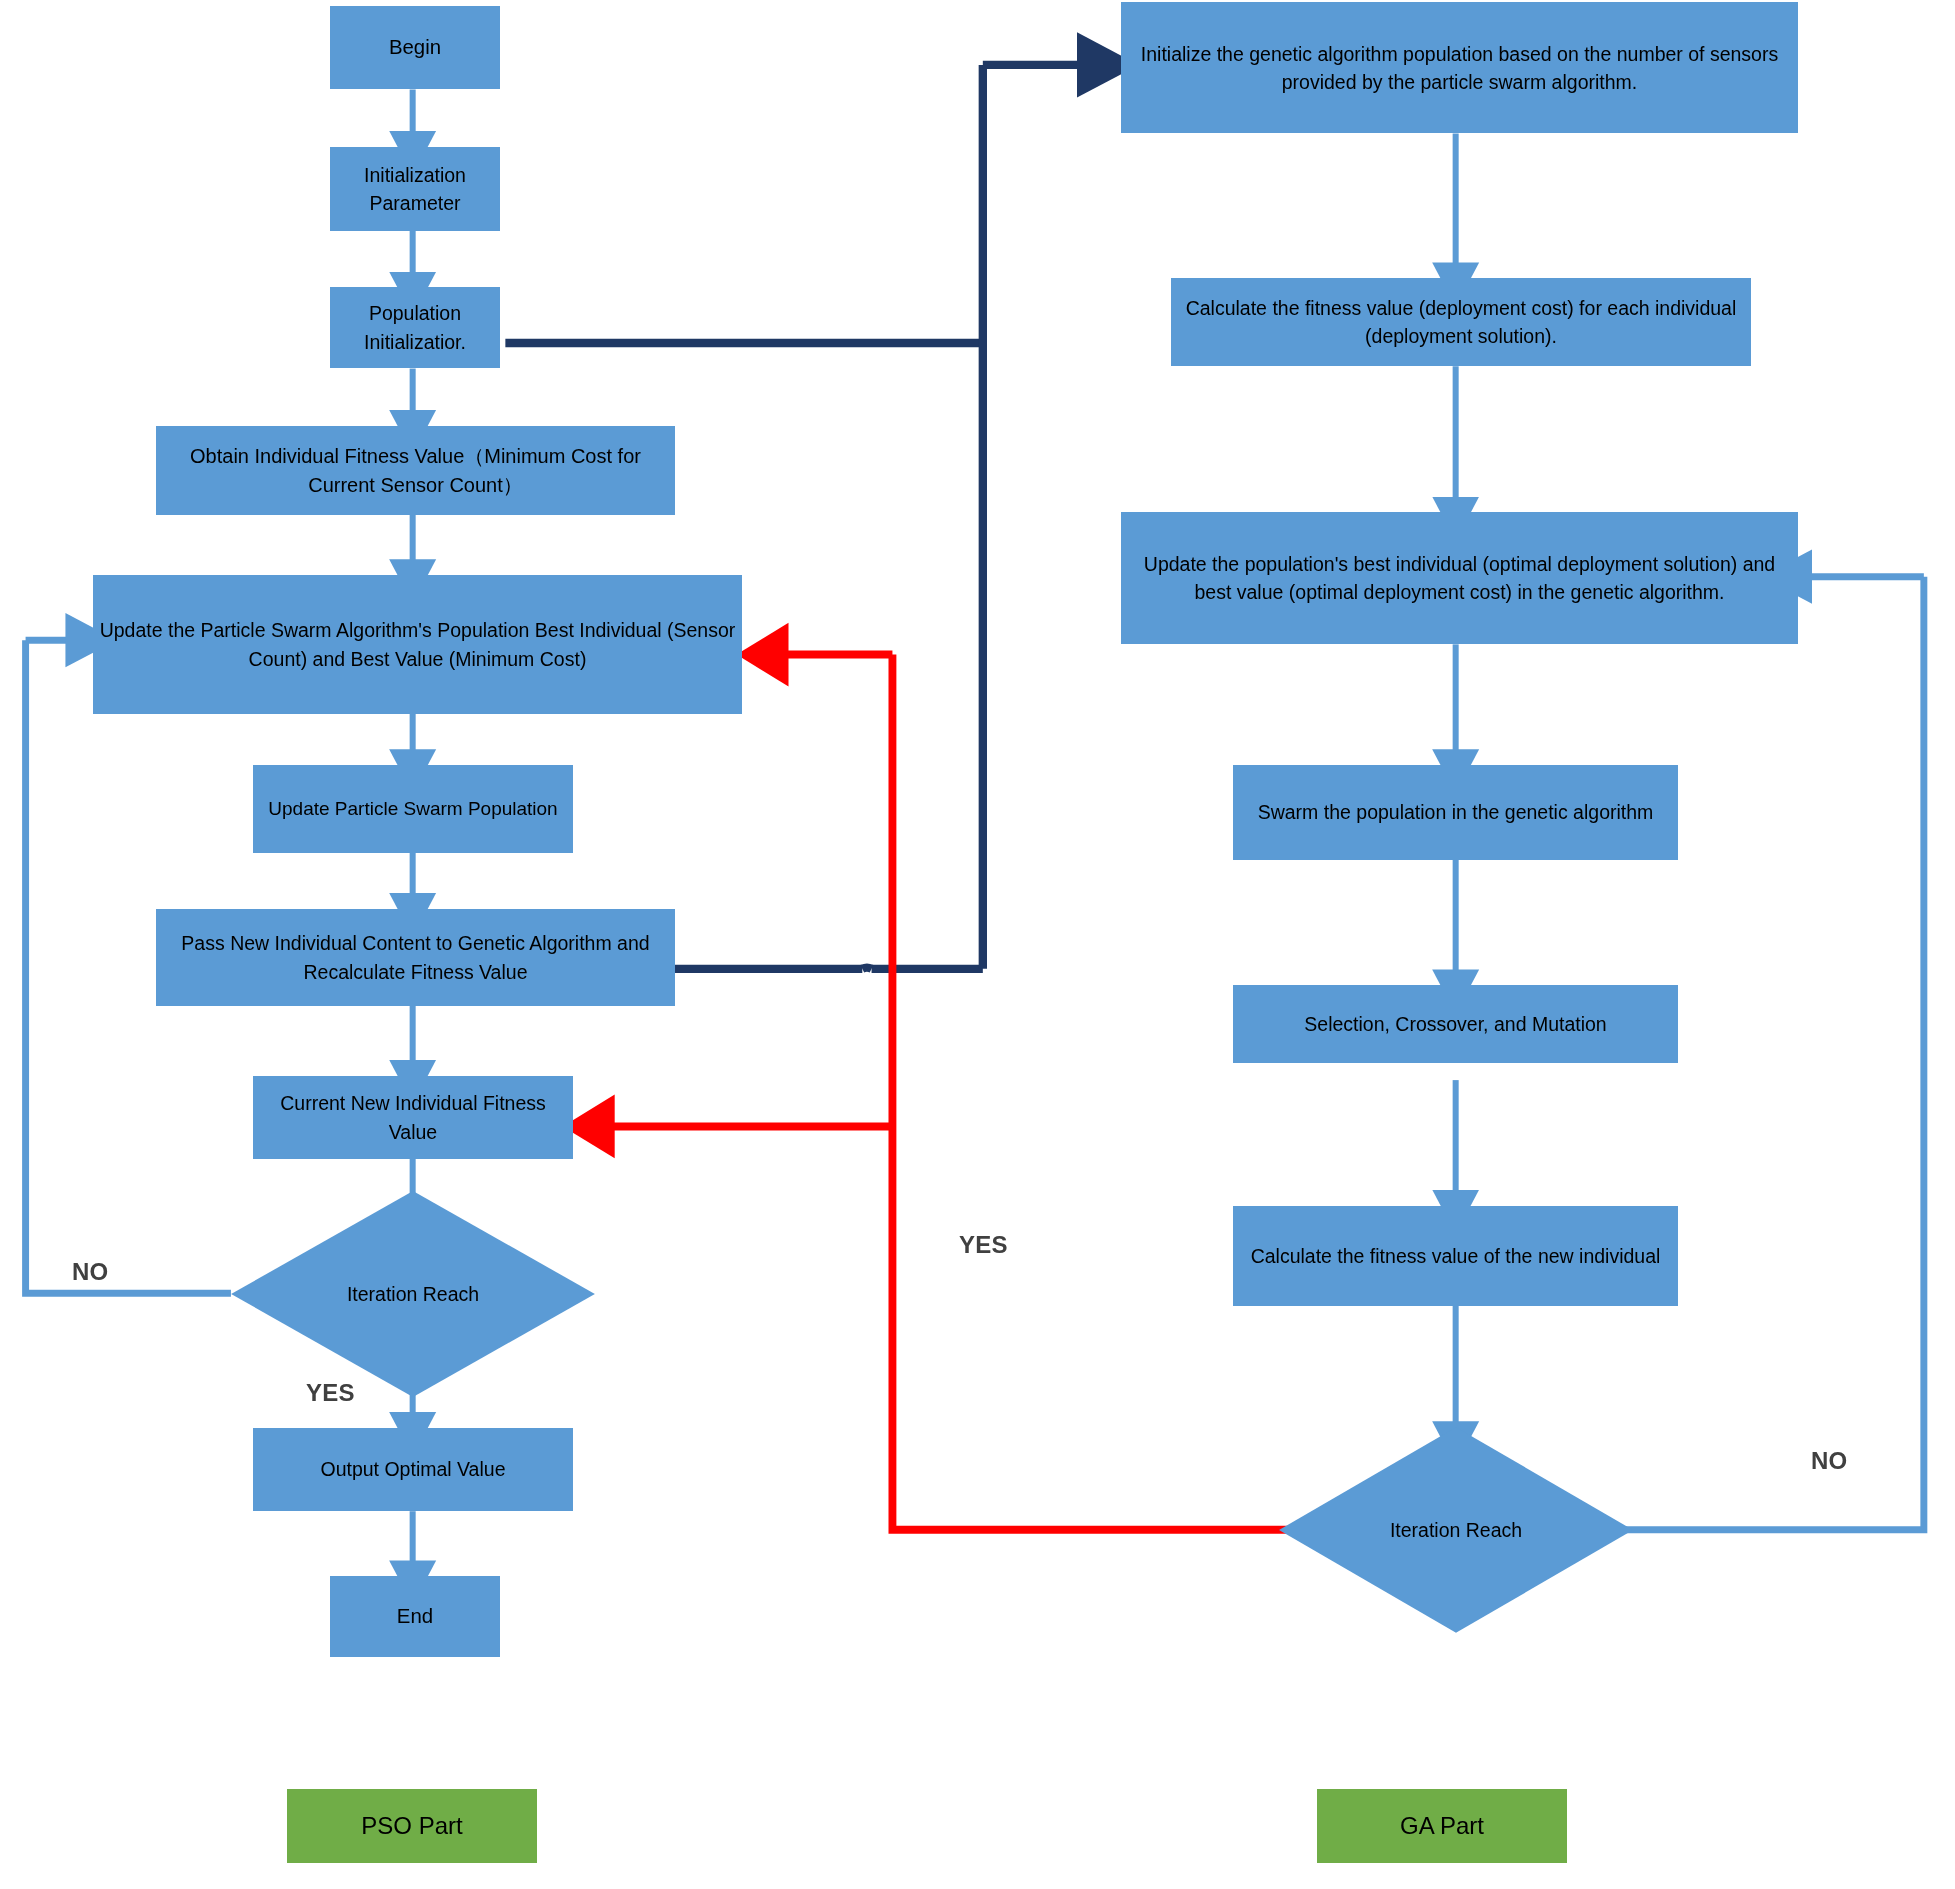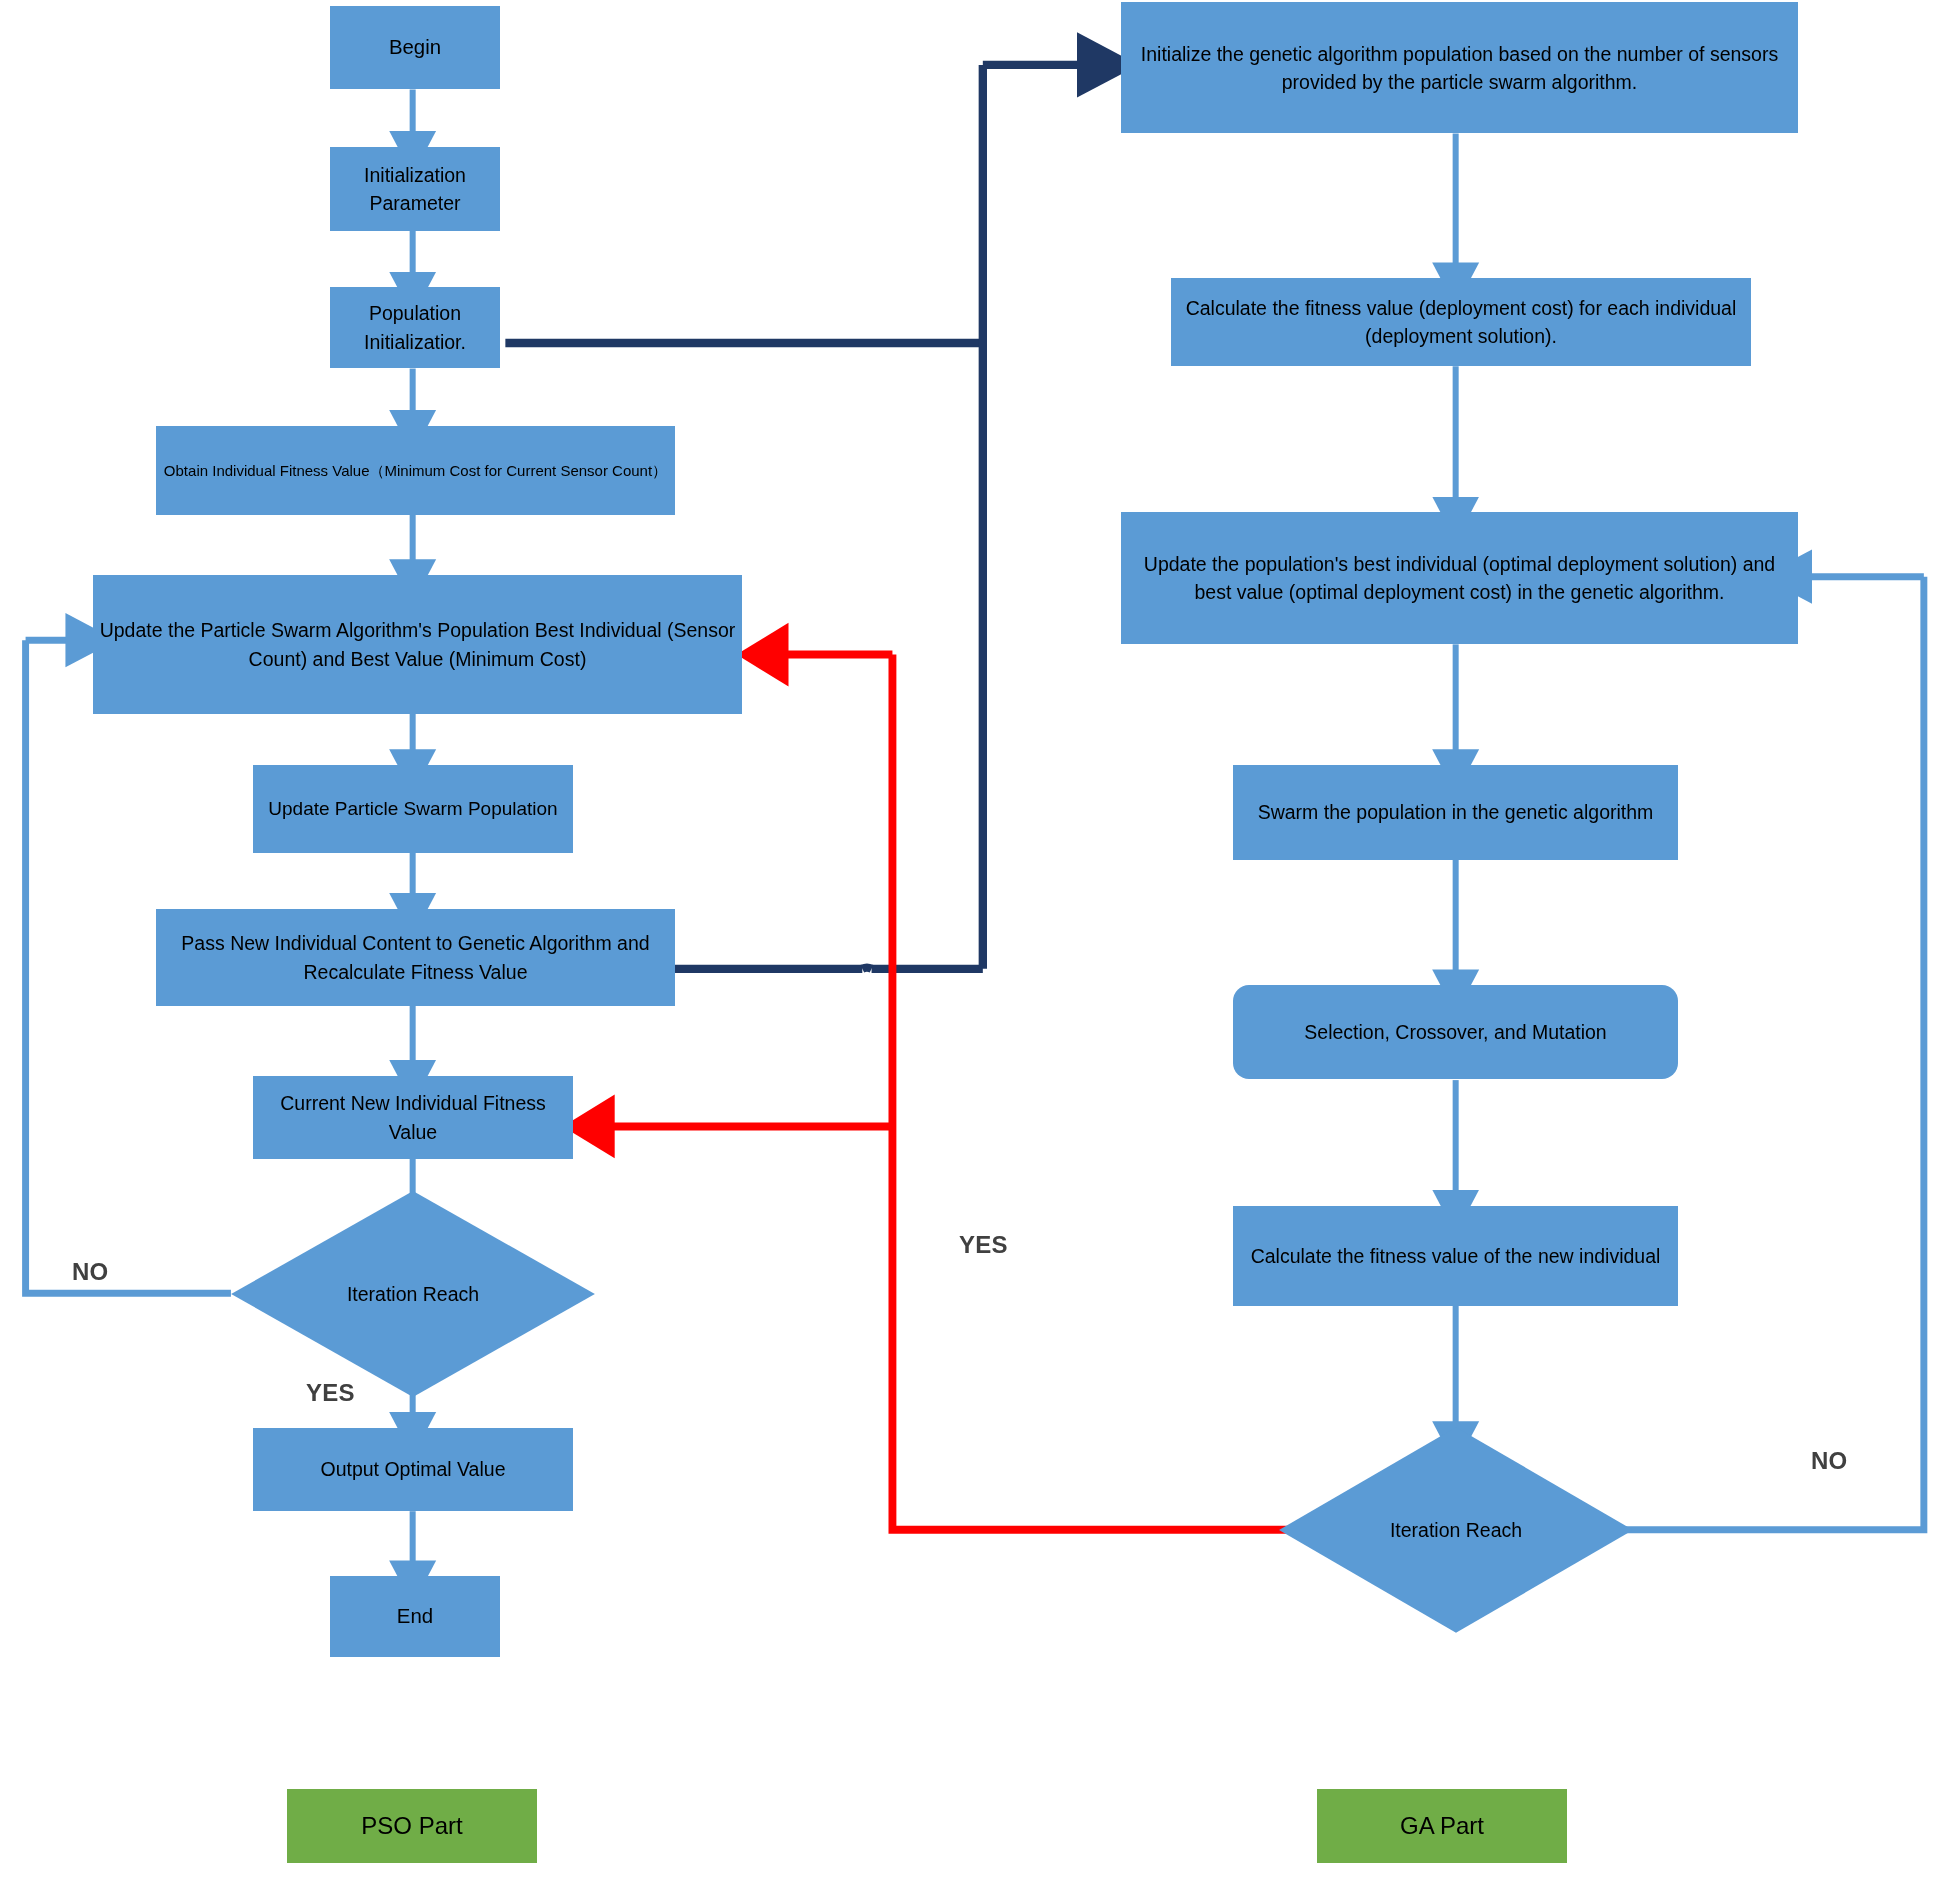--- a/index.html
+++ b/index.html
@@ -92,21 +92,21 @@
       <polygon points="382,0 764,222 382,444 0,222" fill="#5B9BD5"></polygon>
     </svg>
   </div>
 
   <div class="node proc" style="left:330px;top:6px;width:170px;height:83px;font-size:20.4px;">Begin</div>
 
   <div class="node proc" style="left:330px;top:147px;width:170px;height:84px;font-size:19.5px;">Initialization Parameter</div>
 
   <div class="node proc" style="left:330px;top:287px;width:170px;height:81px;font-size:19.5px;">Population Initializatior.</div>
 
-  <div class="node proc" style="left:156px;top:426px;width:519px;height:89px;font-size:15px;">Obtain Individual Fitness Value（Minimum Cost for Current Sensor Count）</div>
+  <div class="node proc" style="left:156px;top:426px;width:519px;height:89px;font-size:20px;">Obtain Individual Fitness Value（Minimum Cost for Current Sensor Count）</div>
 
   <div class="node proc" style="left:93px;top:575px;width:649px;height:139px;font-size:19.5px;">Update the Particle Swarm Algorithm's Population Best Individual (Sensor Count) and Best Value (Minimum Cost)</div>
 
   <div class="node proc" style="left:253px;top:765px;width:320px;height:88px;font-size:19px;">Update Particle Swarm Population</div>
 
   <div class="node proc" style="left:156px;top:909px;width:519px;height:97px;font-size:19.5px;">Pass New Individual Content to Genetic Algorithm and Recalculate Fitness Value</div>
 
   <div class="node proc" style="left:253px;top:1076px;width:320px;height:83px;font-size:19.5px;">Current New Individual Fitness Value</div>
 
   <div class="node dia" style="left:231px;top:1191px;width:364px;height:206px;font-size:19.5px;">
@@ -124,21 +124,21 @@
   <div class="edgelabel" style="left:306px;top:1379px;font-size:24px;">YES</div>
 
   <div class="node proc" style="left:1121px;top:2.3px;width:677px;height:131px;font-size:19.5px;">Initialize the genetic algorithm population based on the number of sensors provided by the particle swarm algorithm.</div>
 
   <div class="node proc" style="left:1171px;top:278px;width:580px;height:88px;font-size:19.5px;">Calculate the fitness value (deployment cost) for each individual (deployment solution).</div>
 
   <div class="node proc" style="left:1121px;top:512px;width:677px;height:132px;font-size:19.5px;">Update the population's best individual (optimal deployment solution) and best value (optimal deployment cost) in the genetic algorithm.</div>
 
   <div class="node proc" style="left:1233px;top:765px;width:445px;height:95px;font-size:19.5px;">Swarm the population in the genetic algorithm</div>
 
-  <div class="node proc" style="left:1233px;top:985px;width:445px;height:94px;font-size:19.5px;border-radius:16px;">Selection, Crossover, and Mutation</div>
+  <div class="node proc" style="left:1233px;top:985px;width:445px;height:78px;font-size:19.5px;">Selection, Crossover, and Mutation</div>
 
   <div class="node proc" style="left:1233px;top:1206px;width:445px;height:100px;font-size:19.5px;">Calculate the fitness value of the new individual</div>
 
   <div class="node dia" style="left:1279px;top:1427px;width:354px;height:206px;font-size:19.5px;">
     <span class="dlabel">Iteration Reach</span>
   </div>
 
   <div class="node legend" style="left:1317px;top:1789px;width:250px;height:74px;font-size:24px;">GA Part</div>
 
   <div class="edgelabel" style="left:1811px;top:1447px;font-size:24px;">NO</div>

